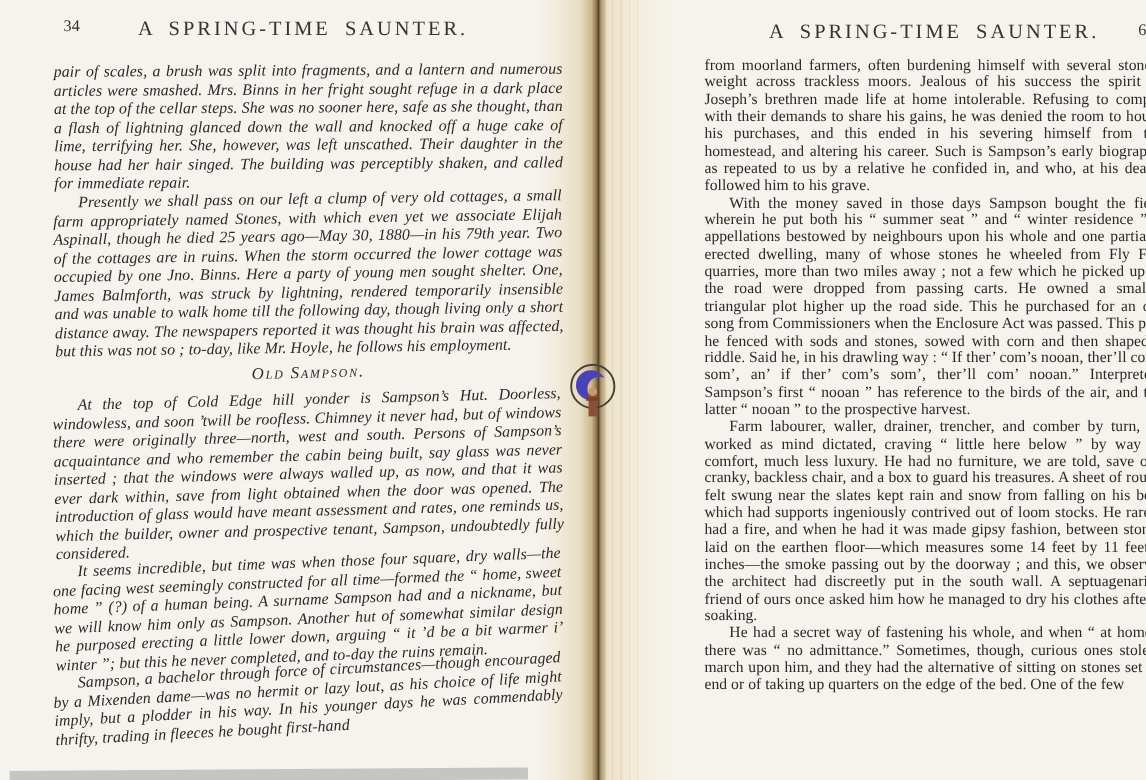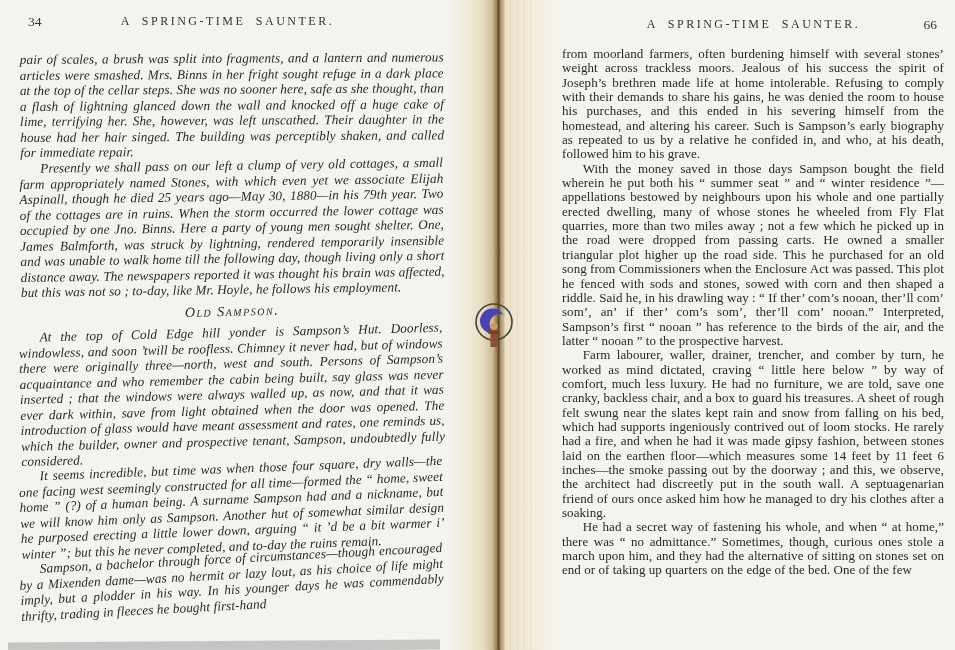--- a/index.html
+++ b/index.html
@@ -36,30 +36,30 @@
   
   .stamp{position:absolute;left:470px;top:297px;z-index:3;}
 
   
   .edge-bottom-left{
     position:absolute;left:8px;top:641px;width:432px;height:10px;
     background:#c5c6c3;transform:rotate(-0.4deg);z-index:4;
   }
 
   
-  .page{position:absolute;top:0;height:476px;z-index:2;color:#2b2926;}
+  .page{position:absolute;top:0;height:476px;z-index:2;color:#2b2926;padding-left:25px;}
   .page-left{left:0;width:455px;}
   .page-right{left:548px;width:407px;}
 
   .pagehead{position:relative;height:16px;font-size:13px;color:#35332f;}
   .page-left .pagehead{margin:14px 20px 0 20px;}
   .page-right .pagehead{margin:17px 10px 0 14px;}
   .runtitle{
     display:block;text-align:center;
-    letter-spacing:2.5px;word-spacing:5px;font-size:12px;
+    letter-spacing:2.5px;word-spacing:5px;font-size:17px;
   }
   .pagenum{position:absolute;top:0;font-size:13.5px;}
   .pn-left{left:8px;}
   .pn-right{right:8px;}
 
   .pagebody{text-align:justify;}
   .page-left .pagebody{
     margin:22px 11px 0 20px;
     font-size:13.2px;line-height:15.5px;
     letter-spacing:0.1px;

